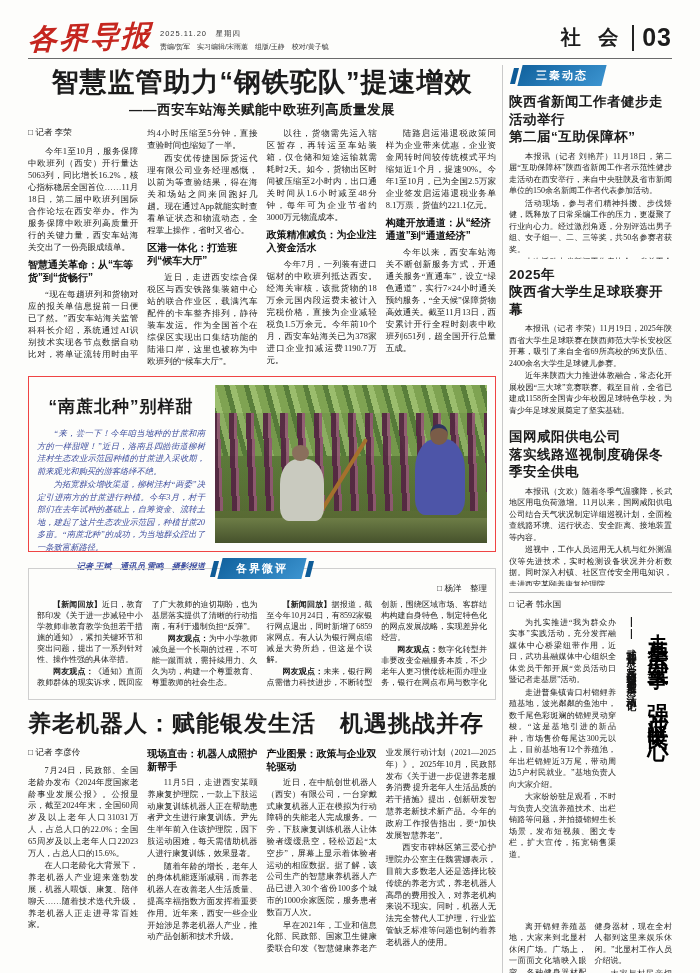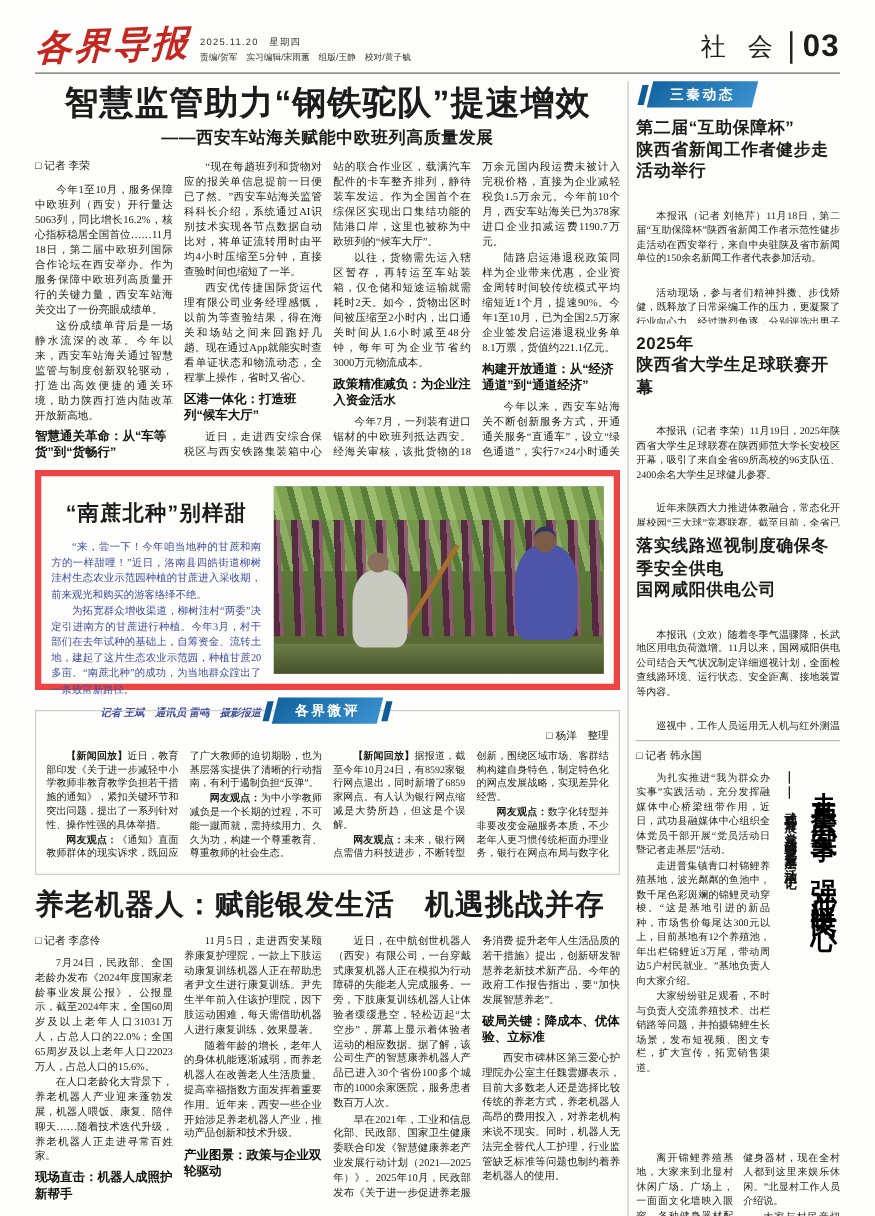--- a/index.html
+++ b/index.html
@@ -12,21 +12,21 @@
   .hdr{display:flex;align-items:flex-end;justify-content:space-between;height:44px;}
   .hdr-left{display:flex;align-items:flex-end;gap:8px;}
   .masthead{
     font-family:"Liberation Serif", serif;font-weight:900;font-style:italic;
     font-size:29px;color:#c5261f;letter-spacing:2px;transform:rotate(-2deg) skewX(-4deg);
     line-height:1;padding-bottom:2px;
   }
   .hdr-info{font-family:"Liberation Sans", sans-serif;font-size:7px;color:#333;line-height:1.7;padding-bottom:1px;}
   .hdr-info .d{font-size:7.5px;letter-spacing:1px;}
   .hdr-right{display:flex;align-items:center;gap:8px;padding-bottom:2px;font-family:"Liberation Sans", sans-serif;}
-  .sec-name{font-size:20px;font-weight:400;letter-spacing:6px;}
+  .sec-name{font-size:20px;font-weight:700;letter-spacing:6px;}
   .sec-div{width:2px;height:26px;background:#222;}
   .page-no{font-size:25px;font-weight:700;letter-spacing:1px;}
   .hdr-rule{border:none;border-top:1.6px solid #6a6a6a;margin:4px 0 6px 0;}
 
   
   .content{display:flex;align-items:stretch;}
   .zone-l{width:468px;flex:none;}
   .vdiv{width:1px;background:#c9c9c9;margin:0 6px;}
   .zone-r{flex:1;min-width:0;}
 
@@ -44,24 +44,24 @@
     font-family:"Liberation Sans", sans-serif;font-weight:900;font-size:27px;
     text-align:center;letter-spacing:1px;margin:2px 0 3px 0;line-height:1.15;
   }
   .lead-sub{
     font-family:"Liberation Sans", sans-serif;font-weight:700;font-size:13.5px;
     text-align:center;margin:0 0 8px 0;letter-spacing:.5px;
   }
   .cols4{column-count:4;column-gap:9px;height:242px;overflow:hidden;}
 
   
-  .feature{border:5px solid #ef4444;margin-top:7px;height:176px;display:flex;box-sizing:border-box;padding:8px;gap:10px;}
+  .feature{border:1px solid #ef4444;margin-top:7px;height:176px;display:flex;box-sizing:border-box;padding:8px;gap:10px;}
   .feat-left{width:168px;flex:none;display:flex;flex-direction:column;}
   .feat-title{font-family:"Liberation Sans", sans-serif;font-weight:900;font-size:17px;text-align:center;margin:10px 0 10px 0;letter-spacing:1px;}
-  .feat-left .para{color:#3d4d9e;font-size:8.3px;line-height:12.5px;}
+  .feat-left .para{color:#3d4d9e;font-style:italic;font-size:8.3px;line-height:12.5px;}
   .feat-credit{color:#3d4d9e;font-style:italic;font-size:8.3px;text-align:right;margin-top:6px;font-weight:700;}
   .photo{position:relative;flex:1;overflow:hidden;background:linear-gradient(#86a356,#62823e 40%,#55612f);}
   .ph-foliage{position:absolute;inset:0 0 55% 0;background:repeating-linear-gradient(75deg,#7fa352 0 8px,#597e3b 8px 13px,#9bbd6d 13px 19px);}
   .ph-canes{position:absolute;left:0;right:0;top:18%;height:62%;
     background:repeating-linear-gradient(88deg, rgba(84,38,66,.95) 0 5px, rgba(146,86,116,.9) 5px 8px, rgba(70,100,45,.18) 8px 17px);}
   .ph-ground{position:absolute;left:0;right:0;bottom:0;height:16%;background:linear-gradient(#6d7d46,#46522c);}
   .fig{position:absolute;border-radius:40% 40% 20% 20%;}
   .fig1{left:24%;bottom:14%;width:44px;height:62px;background:#c9cabf;}
   .fig1 .head{position:absolute;top:-14px;left:12px;width:17px;height:16px;border-radius:50%;background:#8a6f5c;}
   .fig2{right:8%;bottom:18%;width:50px;height:76px;background:#4d55a8;}
@@ -93,21 +93,21 @@
   }
   .cols4b{column-count:4;column-gap:9px;height:216px;overflow:hidden;}
   .cols4b .para{font-size:8.3px;line-height:11.8px;}
 
   
   .r-art{margin-bottom:6px;}
   .r-title{
     font-family:"Liberation Sans", sans-serif;font-weight:900;font-size:13.5px;
     line-height:1.3;margin:7px 0 5px 0;letter-spacing:.5px;
   }
-  .r-art .para{font-size:8px;line-height:11.5px;margin-top:16px;}
+  .r-art .para{font-size:8px;line-height:11.5px;}
   .a1-body{height:108px;overflow:hidden;}
   .a2-body{height:98px;overflow:hidden;}
   .a3-body{height:100px;overflow:hidden;}
   .r-hr{border:none;border-top:1px solid #bbb;margin:6px 0 6px 0;}
 
   
   .gr-row{display:flex;gap:6px;margin-top:2px;}
   .gr-text{flex:1;min-width:0;height:300px;overflow:hidden;}
   .gr-text .para{font-size:8px;line-height:11.5px;}
   .gr-vsub{
@@ -145,21 +145,20 @@
   <div class="content">
 
     <div class="zone-l">
 
       <article>
         <h1 class="lead-hl">智慧监管助力“钢铁驼队”提速增效</h1>
         <div class="lead-sub">——西安车站海关赋能中欧班列高质量发展</div>
         <div class="cols4">
             <div class="byline">□ 记者 李荣</div>
             <div class="para">今年1至10月，服务保障中欧班列（西安）开行量达5063列，同比增长16.2%，核心指标稳居全国首位……11月18日，第二届中欧班列国际合作论坛在西安举办。作为服务保障中欧班列高质量开行的关键力量，西安车站海关交出了一份亮眼成绩单。</div>
-            <div class="para">这份成绩单背后是一场静水流深的改革。今年以来，西安车站海关通过智慧监管与制度创新双轮驱动，打造出高效便捷的通关环境，助力陕西打造内陆改革开放新高地。</div>
             <div class="subhead">智慧通关革命：从“车等货”到“货畅行”</div>
             <div class="para">“现在每趟班列和货物对应的报关单信息提前一日便已了然。”西安车站海关监管科科长介绍，系统通过AI识别技术实现各节点数据自动比对，将单证流转用时由平均4小时压缩至5分钟，直接查验时间也缩短了一半。</div>
             <div class="para">西安优传捷国际货运代理有限公司业务经理感慨，以前为等查验结果，得在海关和场站之间来回跑好几趟。现在通过App就能实时查看单证状态和物流动态，全程掌上操作，省时又省心。</div>
             <div class="subhead">区港一体化：打造班列“候车大厅”</div>
             <div class="para">近日，走进西安综合保税区与西安铁路集装箱中心站的联合作业区，载满汽车配件的卡车整齐排列，静待装车发运。作为全国首个在综保区实现出口集结功能的陆港口岸，这里也被称为中欧班列的“候车大厅”。</div>
             <div class="para">以往，货物需先运入辖区暂存，再转运至车站装箱，仅仓储和短途运输就需耗时2天。如今，货物出区时间被压缩至2小时内，出口通关时间从1.6小时减至48分钟，每年可为企业节省约3000万元物流成本。</div>
             <div class="subhead">政策精准减负：为企业注入资金活水</div>
             <div class="para">今年7月，一列装有进口锯材的中欧班列抵达西安。经海关审核，该批货物的18万余元国内段运费未被计入完税价格，直接为企业减轻税负1.5万余元。今年前10个月，西安车站海关已为378家进口企业扣减运费1190.7万元。</div>
             <div class="para">陆路启运港退税政策同样为企业带来优惠，企业资金周转时间较传统模式平均缩短近1个月，提速90%。今年1至10月，已为全国2.5万家企业签发启运港退税业务单8.1万票，货值约221.1亿元。</div>
             <div class="subhead">构建开放通道：从“经济通道”到“通道经济”</div>
@@ -212,40 +211,39 @@
         <div class="cols4b">
             <div class="byline">□ 记者 李彦伶</div>
             <div class="para">7月24日，民政部、全国老龄办发布《2024年度国家老龄事业发展公报》。公报显示，截至2024年末，全国60周岁及以上老年人口31031万人，占总人口的22.0%；全国65周岁及以上老年人口22023万人，占总人口的15.6%。</div>
             <div class="para">在人口老龄化大背景下，养老机器人产业迎来蓬勃发展，机器人喂饭、康复、陪伴聊天……随着技术迭代升级，养老机器人正走进寻常百姓家。</div>
             <div class="subhead">现场直击：机器人成照护新帮手</div>
             <div class="para">11月5日，走进西安某颐养康复护理院，一款上下肢运动康复训练机器人正在帮助患者尹文生进行康复训练。尹先生半年前入住该护理院，因下肢运动困难，每天需借助机器人进行康复训练，效果显著。</div>
             <div class="para">随着年龄的增长，老年人的身体机能逐渐减弱，而养老机器人在改善老人生活质量、提高幸福指数方面发挥着重要作用。近年来，西安一些企业开始涉足养老机器人产业，推动产品创新和技术升级。</div>
             <div class="subhead">产业图景：政策与企业双轮驱动</div>
             <div class="para">近日，在中航创世机器人（西安）有限公司，一台穿戴式康复机器人正在模拟为行动障碍的失能老人完成服务。一旁，下肢康复训练机器人让体验者缓缓悬空，轻松迈起“太空步”，屏幕上显示着体验者运动的相应数据。据了解，该公司生产的智慧康养机器人产品已进入30个省份100多个城市的1000余家医院，服务患者数百万人次。</div>
             <div class="para">早在2021年，工业和信息化部、民政部、国家卫生健康委联合印发《智慧健康养老产业发展行动计划（2021—2025年）》。2025年10月，民政部发布《关于进一步促进养老服务消费 提升老年人生活品质的若干措施》提出，创新研发智慧养老新技术新产品。今年的政府工作报告指出，要“加快发展智慧养老”。</div>
-            <div class="subhead">破局关键：降成本、优体验、立标准</div>
             <div class="para">西安市碑林区第三爱心护理院办公室主任魏雲娜表示，目前大多数老人还是选择比较传统的养老方式，养老机器人高昂的费用投入，对养老机构来说不现实。同时，机器人无法完全替代人工护理，行业监管缺乏标准等问题也制约着养老机器人的使用。</div>
           </div>
       </article>
 
     </div>
 
     <div class="vdiv"></div>
 
     <div class="zone-r">
 
       <div class="badge">
         <span class="bar"></span>
         <span class="main"><span>三秦动态</span></span>
       </div>
 
       <article class="r-art">
         <div class="r-title">
+          <div>陕西省新闻工作者健步走活动举行</div>
           <div>第二届“互助保障杯”</div>
-          <div>陕西省新闻工作者健步走活动举行</div>
         </div>
         <div class="a1-body">
             <div class="para">本报讯（记者 刘艳芹）11月18日，第二届“互助保障杯”陕西省新闻工作者示范性健步走活动在西安举行，来自中央驻陕及省市新闻单位的150余名新闻工作者代表参加活动。</div>
             <div class="para">活动现场，参与者们精神抖擞、步伐矫健，既释放了日常采编工作的压力，更凝聚了行业向心力。经过激烈角逐，分别评选出男子组、女子组一、二、三等奖，共50名参赛者获奖。</div>
             <div class="para">本次活动由省新闻工作者协会、省总工会联合主办，为全省新闻工作者搭建了切磋交流、放松身心的平台。</div>
           </div>
       </article>
 
       <article class="r-art">
         <div class="r-title">
@@ -253,22 +251,22 @@
           <div>陕西省大学生足球联赛开幕</div>
         </div>
         <div class="a2-body">
             <div class="para">本报讯（记者 李荣）11月19日，2025年陕西省大学生足球联赛在陕西师范大学长安校区开幕，吸引了来自全省69所高校的96支队伍、2400余名大学生足球健儿参赛。</div>
             <div class="para">近年来陕西大力推进体教融合，常态化开展校园“三大球”竞赛联赛。截至目前，全省已建成1158所全国青少年校园足球特色学校，为青少年足球发展奠定了坚实基础。</div>
           </div>
       </article>
 
       <article class="r-art">
         <div class="r-title">
+          <div>国网咸阳供电公司</div>
           <div>落实线路巡视制度确保冬季安全供电</div>
-          <div>国网咸阳供电公司</div>
         </div>
         <div class="a3-body">
             <div class="para">本报讯（文欢）随着冬季气温骤降，长武地区用电负荷激增。11月以来，国网咸阳供电公司结合天气状况制定详细巡视计划，全面检查线路环境、运行状态、安全距离、接地装置等内容。</div>
             <div class="para">巡视中，工作人员运用无人机与红外测温仪等先进技术，实时检测设备状况并分析数据。同时深入村镇、社区宣传安全用电知识，走进西安某颐养康复护理院。</div>
           </div>
       </article>
 
       <hr class="r-hr">
 
       <article>

